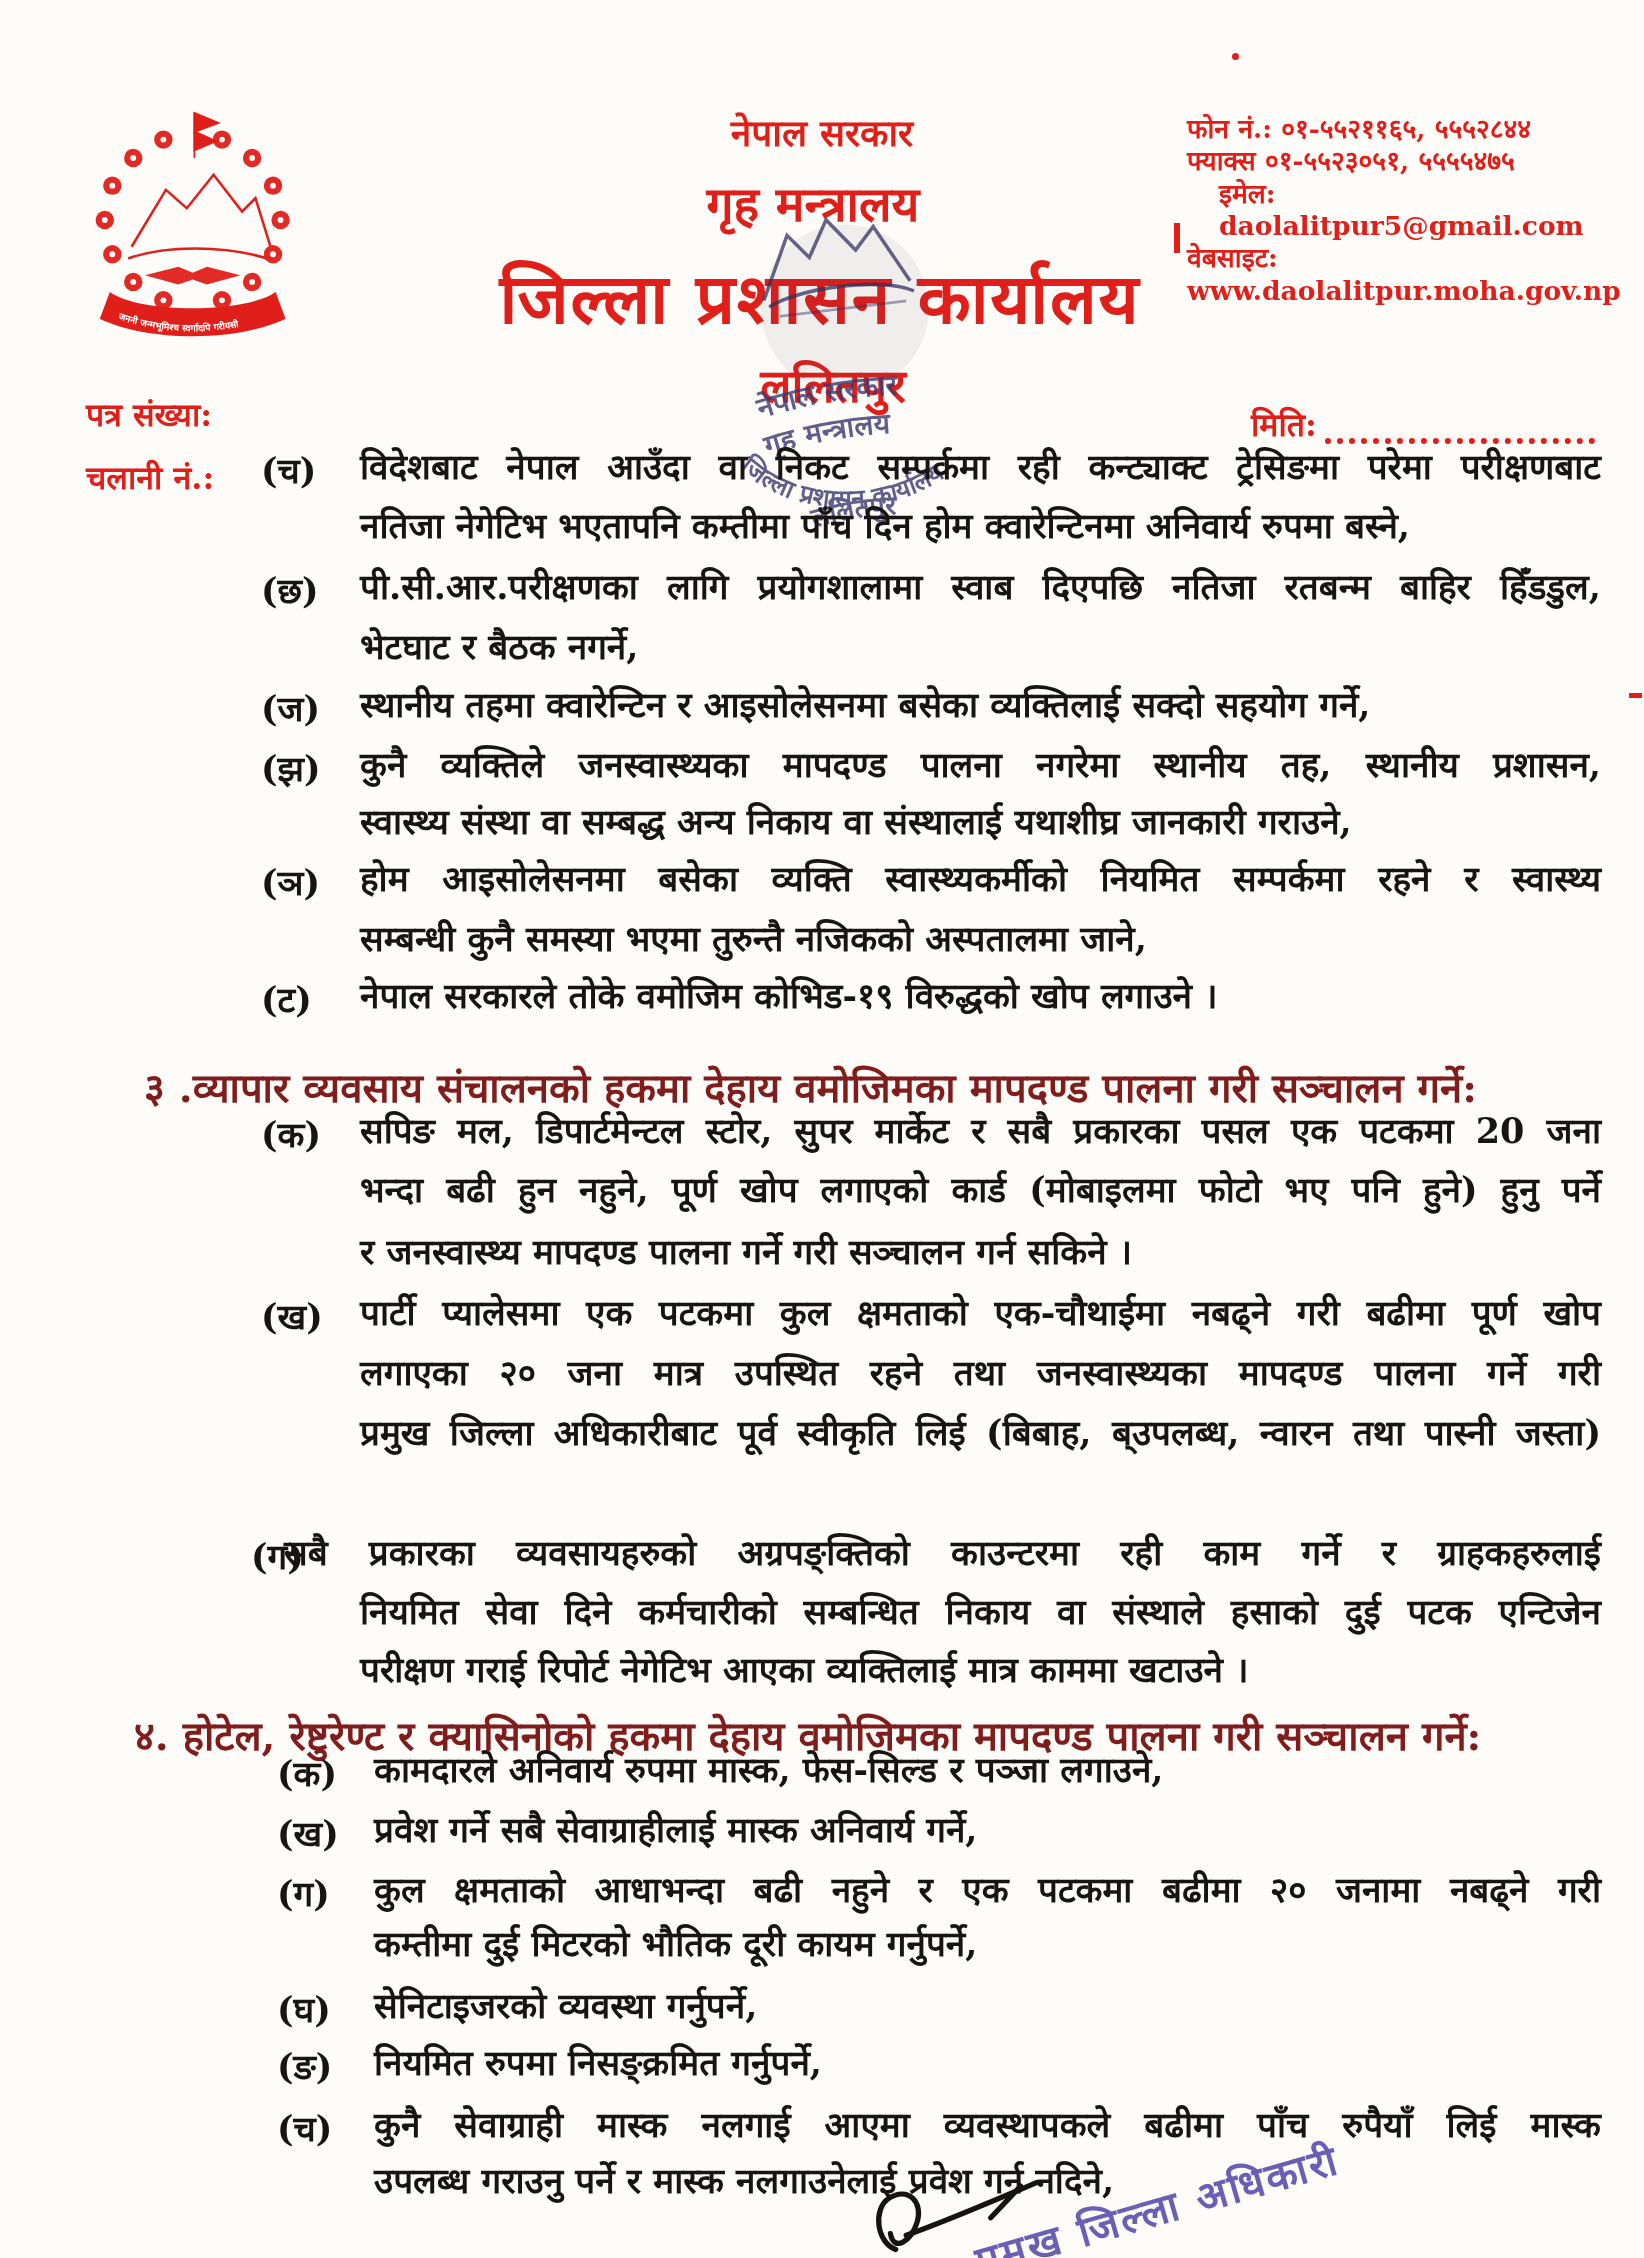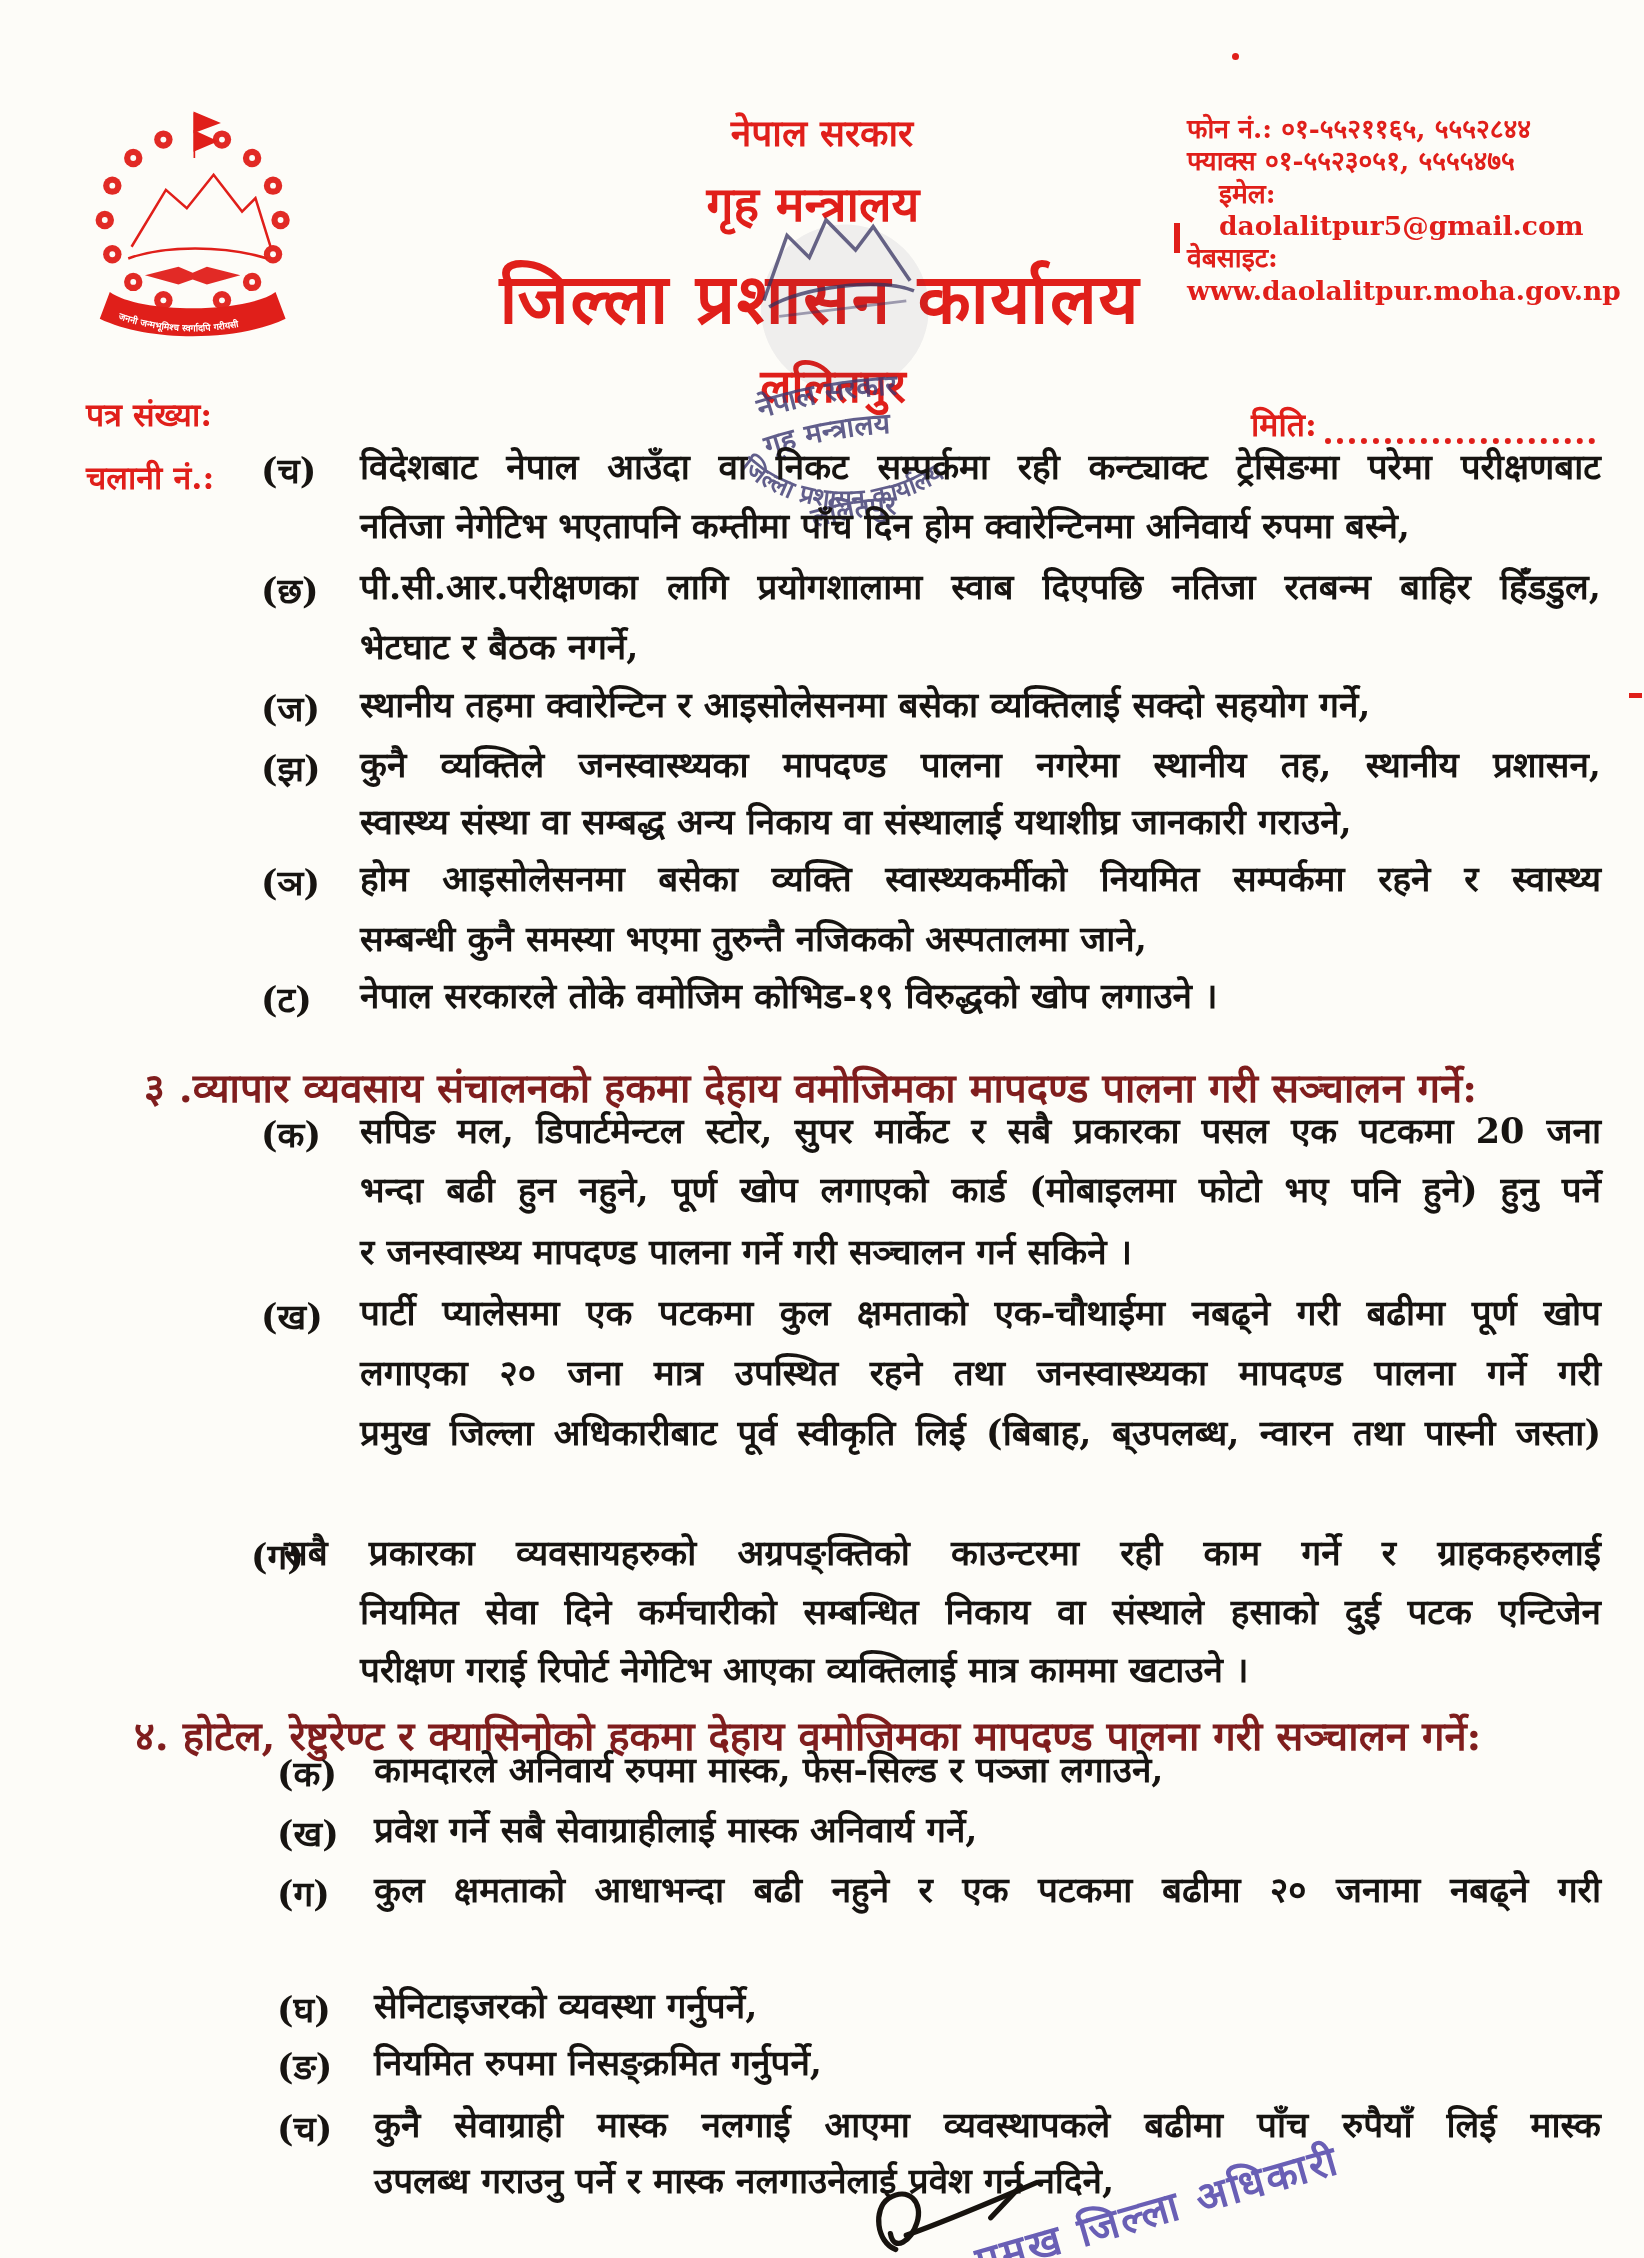--- a/index.html
+++ b/index.html
@@ -176,20 +176,21 @@
   <div class="hd" style="left:134px;top:1685px">४. होटेल, रेष्टुरेण्ट र क्यासिनोको हकमा देहाय वमोजिमका मापदण्ड पालना गरी सञ्चालन गर्ने:</div>
 
   <div class="lb s4lb" style="top:1749px">(क)</div>
   <div class="ln s4ln" style="top:1749px">कामदारले अनिवार्य रुपमा मास्क, फेस-सिल्ड र पञ्जा लगाउने,</div>
 
   <div class="lb s4lb" style="top:1809px">(ख)</div>
   <div class="ln s4ln" style="top:1809px">प्रवेश गर्ने सबै सेवाग्राहीलाई मास्क अनिवार्य गर्ने,</div>
 
   <div class="lb s4lb" style="top:1869px">(ग)</div>
   <div class="ln s4ln j" style="top:1869px">कुल क्षमताको आधाभन्दा बढी नहुने र एक पटकमा बढीमा २० जनामा नबढ्ने गरी</div>
+  <div class="ln s4ln" style="top:1923px">कम्तीमा दुई मिटरको भौतिक दूरी कायम गर्नुपर्ने,</div>
 
   <div class="lb s4lb" style="top:1985px">(घ)</div>
   <div class="ln s4ln" style="top:1985px">सेनिटाइजरको व्यवस्था गर्नुपर्ने,</div>
 
   <div class="lb s4lb" style="top:2042px">(ङ)</div>
   <div class="ln s4ln" style="top:2042px">नियमित रुपमा निसङ्क्रमित गर्नुपर्ने,</div>
 
   <div class="lb s4lb" style="top:2104px">(च)</div>
   <div class="ln s4ln j" style="top:2104px">कुनै सेवाग्राही मास्क नलगाई आएमा व्यवस्थापकले बढीमा पाँच रुपैयाँ लिई मास्क</div>
   <div class="ln s4ln" style="top:2160px">उपलब्ध गराउनु पर्ने र मास्क नलगाउनेलाई प्रवेश गर्न नदिने,</div>

